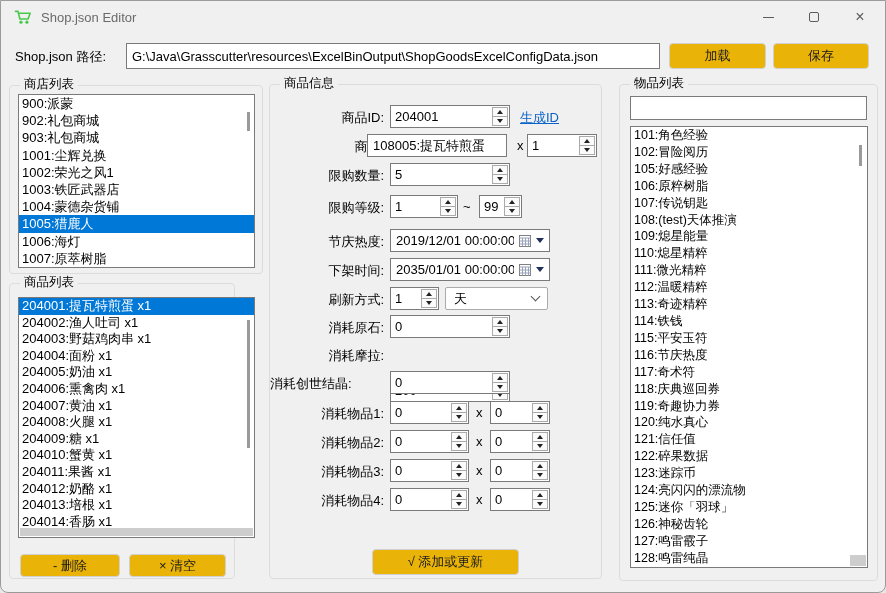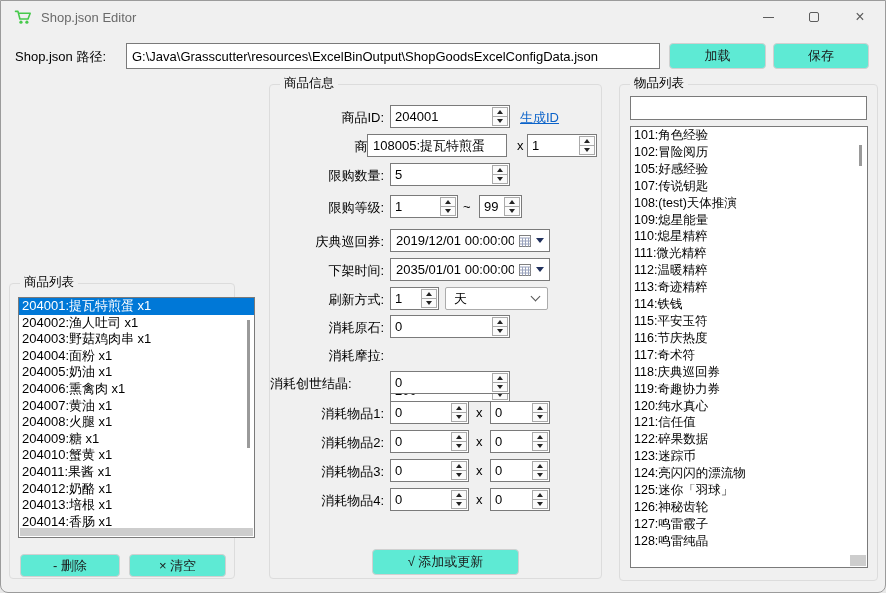--- a/index.html
+++ b/index.html
@@ -15,21 +15,21 @@
   .title-text { font-size:13px; color:#6a6a6a; }
   .win-controls { position:absolute; right:2px; top:0; height:32px; display:flex; }
   .win-btn { width:46px; height:32px; display:flex; align-items:center; justify-content:center; }
   .glyph-min { width:11px; height:1px; background:#5c5c5c; }
   .glyph-max { width:10px; height:10px; border:1px solid #5c5c5c; border-radius:2px; }
   .glyph-close { font-size:16px; color:#5c5c5c; line-height:10px; }
   
   .lbl { position:absolute; font-size:13px; color:#000; white-space:nowrap; }
   .tbox { position:absolute; height:26px; background:#fff; border:1px solid #7a7a7a;
     font-size:13px; padding:0 5px; outline:none; font-family:inherit; }
-  .btn { position:absolute; background:#5eead4; border:1px solid #d0d0d0; border-radius:4px;
+  .btn { position:absolute; background:#eab308; border:1px solid #d0d0d0; border-radius:4px;
     font-size:13px; color:#1a1a1a; display:flex; align-items:center; justify-content:center;
     font-family:inherit; cursor:default; }
   .group { position:absolute; border:1px solid #dcdcdc; border-radius:4px; }
   .legend { position:absolute; top:-9px; left:10px; background:#f0f0f0; padding:0 4px;
     font-size:12.5px; line-height:15px; color:#000; white-space:nowrap; }
   .listbox { position:absolute; background:#fff; border:1px solid #7a7a7a; overflow:hidden; }
   .list-item { padding:0 3px; font-size:13px; white-space:nowrap; color:#000; }
   .list-item.selected { background:#0078d7; color:#fff; }
   .lb-shop .list-item { line-height:17.2px; }
   .lb-goods .list-item { line-height:16.6px; }
@@ -88,20 +88,36 @@
           <span class="glyph-close">×</span>
         </div>
     </div>
   </div>
 
   <div class="lbl" style="left:14px; top:47px;">Shop.json 路径:</div>
   <input class="tbox" style="left: 125px; top: 42px; width: 534px;" value="G:\Java\Grasscutter\resources\ExcelBinOutput\ShopGoodsExcelConfigData.json">
   <div class="btn" style="left:668px; top:42px; width:97px; height:26px;">加载</div>
   <div class="btn" style="left:772px; top:42px; width:96px; height:26px;">保存</div>
 
+  <div class="group" style="left:8px; top:84px; width:254px; height:189px;">
+    <span class="legend">商店列表</span>
+    <div class="listbox lb-shop" style="left:8px; top:8px; width:237px; height:174px;">
+      <div class="vthumb" style="right:4px; top:17px; height:19px;"></div>
+    <div class="list-item">900:派蒙</div>
+        <div class="list-item">902:礼包商城</div>
+        <div class="list-item">903:礼包商城</div>
+        <div class="list-item">1001:尘辉兑换</div>
+        <div class="list-item">1002:荣光之风1</div>
+        <div class="list-item">1003:铁匠武器店</div>
+        <div class="list-item">1004:蒙德杂货铺</div>
+        <div class="list-item selected">1005:猎鹿人</div>
+        <div class="list-item">1006:海灯</div>
+        <div class="list-item">1007:原萃树脂</div>
+      </div>
+  </div>
 
   <div class="group" style="left:8px; top:282px; width:226px; height:296px;">
     <span class="legend">商品列表</span>
     <div class="listbox lb-goods" style="left:8px; top:13px; width:237px; height:241px;">
       <div class="vthumb" style="right:4px; top:22px; height:128px;"></div>
       <div class="hscroll"></div>
     <div class="list-item selected">204001:提瓦特煎蛋 x1</div>
         <div class="list-item">204002:渔人吐司 x1</div>
         <div class="list-item">204003:野菇鸡肉串 x1</div>
         <div class="list-item">204004:面粉 x1</div>
@@ -183,21 +199,21 @@
       <div class="btns">
           <div class="sb">
             <i class="tri-u"></i>
           </div>
           <div class="sb">
             <i class="tri-d"></i>
           </div>
         </div>
     </div>
 
-    <div class="lbl" style="left:0; top:148px; width:114px; text-align:right;">庆典巡回券:</div>
+    <div class="lbl" style="left:0; top:148px; width:114px; text-align:right;">节庆热度:</div>
     <div class="dtp" style="left:120px; top:144px; width:160px;">
       <input value="2019/12/01 00:00:00" style="">
       <span style="display:flex;">
           <svg width="12" height="12" viewBox="0 0 12 12">
             <rect x="0.5" y="0.5" width="11" height="11" fill="#fff" stroke="#808080"></rect>
             <path d="M0.5 3 H11.5 M3.5 3 V11.5 M6.5 3 V11.5 M9.5 3 V11.5 M0.5 6 H11.5 M0.5 9 H11.5" stroke="#9aa3bd" fill="none"></path>
           </svg>
         </span>
       <i class="nav-tri"></i>
     </div>
@@ -375,20 +391,21 @@
 
   <div class="group" style="left:618px; top:83px; width:259px; height:497px;">
     <span class="legend">物品列表</span>
     <input class="tbox" style="left: 10px; top: 11px; width: 237px; height: 24px;" value="">
     <div class="listbox lb-items" style="left:10px; top:41px; width:238px; height:442px;">
       <div class="vthumb" style="right:5px; top:18px; height:21px;"></div>
       <div class="sb-corner"></div>
     <div class="list-item">101:角色经验</div>
         <div class="list-item">102:冒险阅历</div>
         <div class="list-item">105:好感经验</div>
+        <div class="list-item">106:原粹树脂</div>
         <div class="list-item">107:传说钥匙</div>
         <div class="list-item">108:(test)天体推演</div>
         <div class="list-item">109:熄星能量</div>
         <div class="list-item">110:熄星精粹</div>
         <div class="list-item">111:微光精粹</div>
         <div class="list-item">112:温暖精粹</div>
         <div class="list-item">113:奇迹精粹</div>
         <div class="list-item">114:铁钱</div>
         <div class="list-item">115:平安玉符</div>
         <div class="list-item">116:节庆热度</div>

